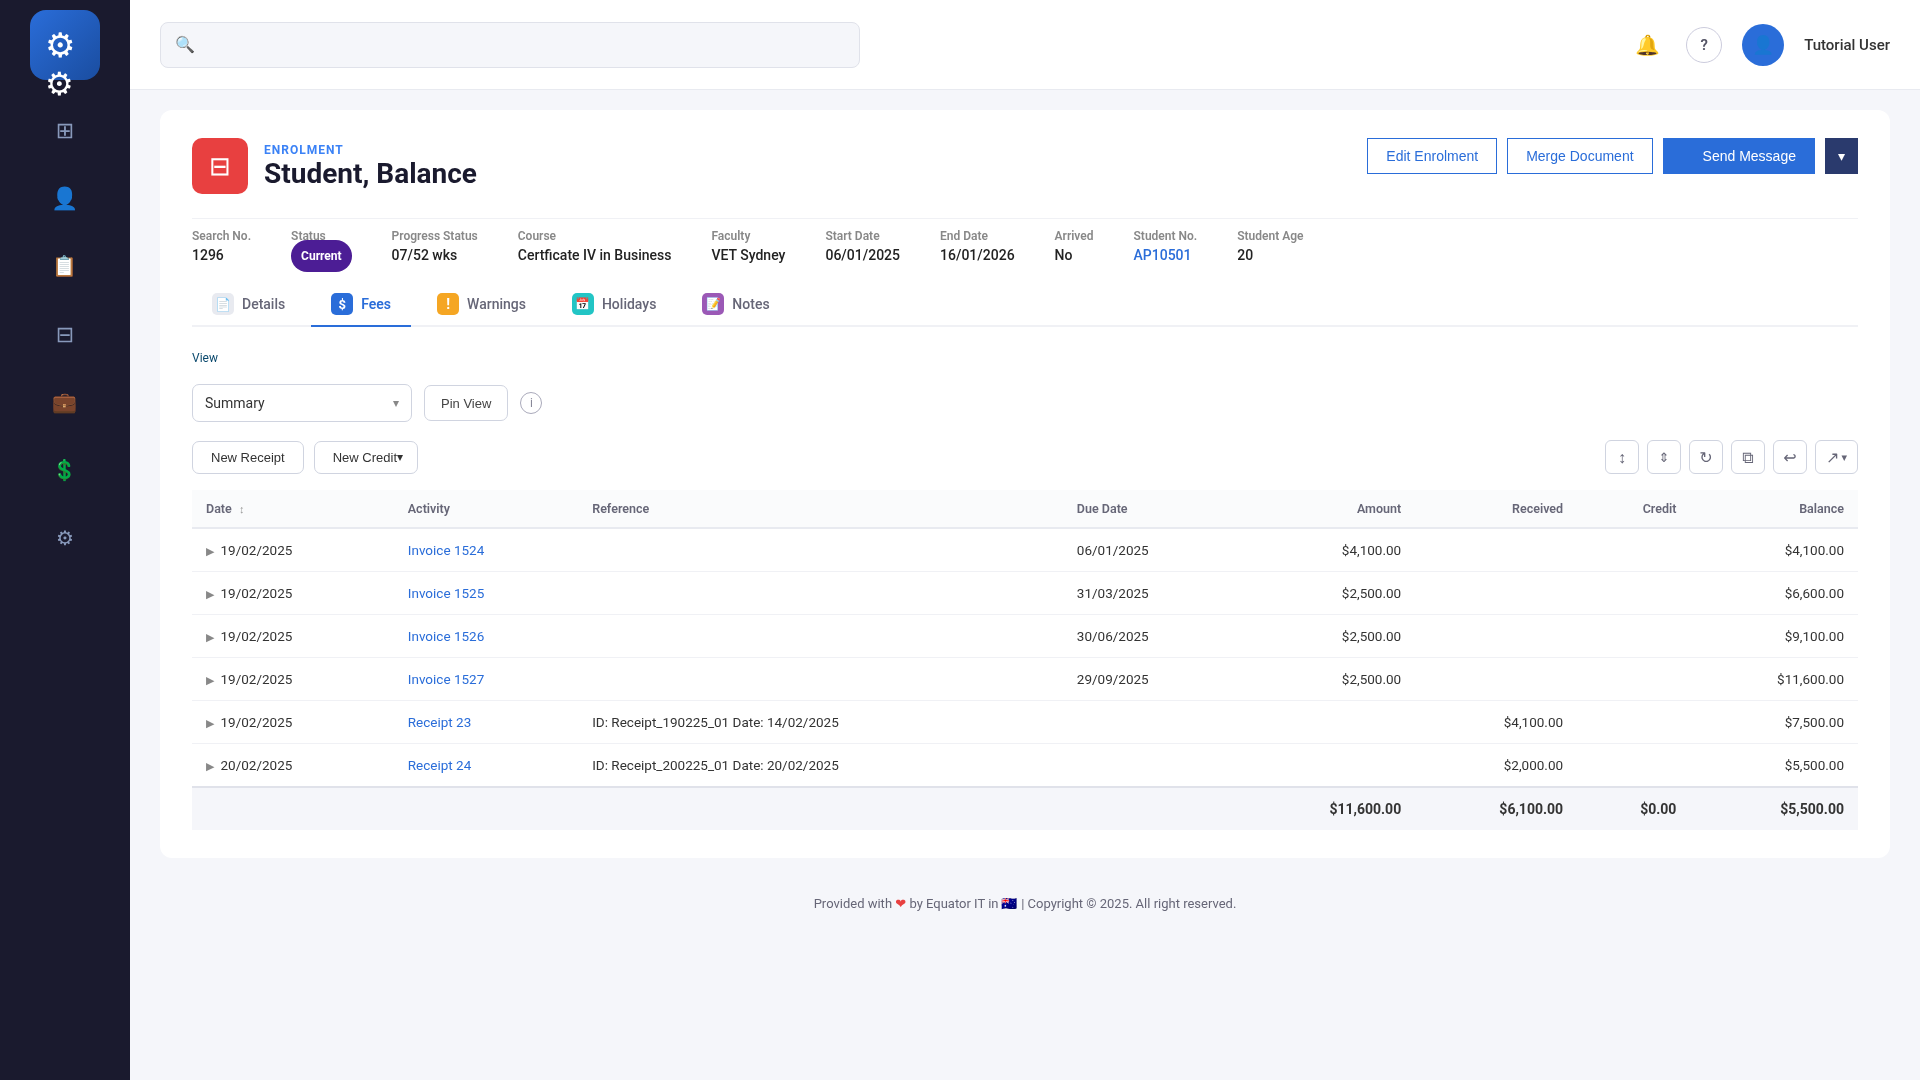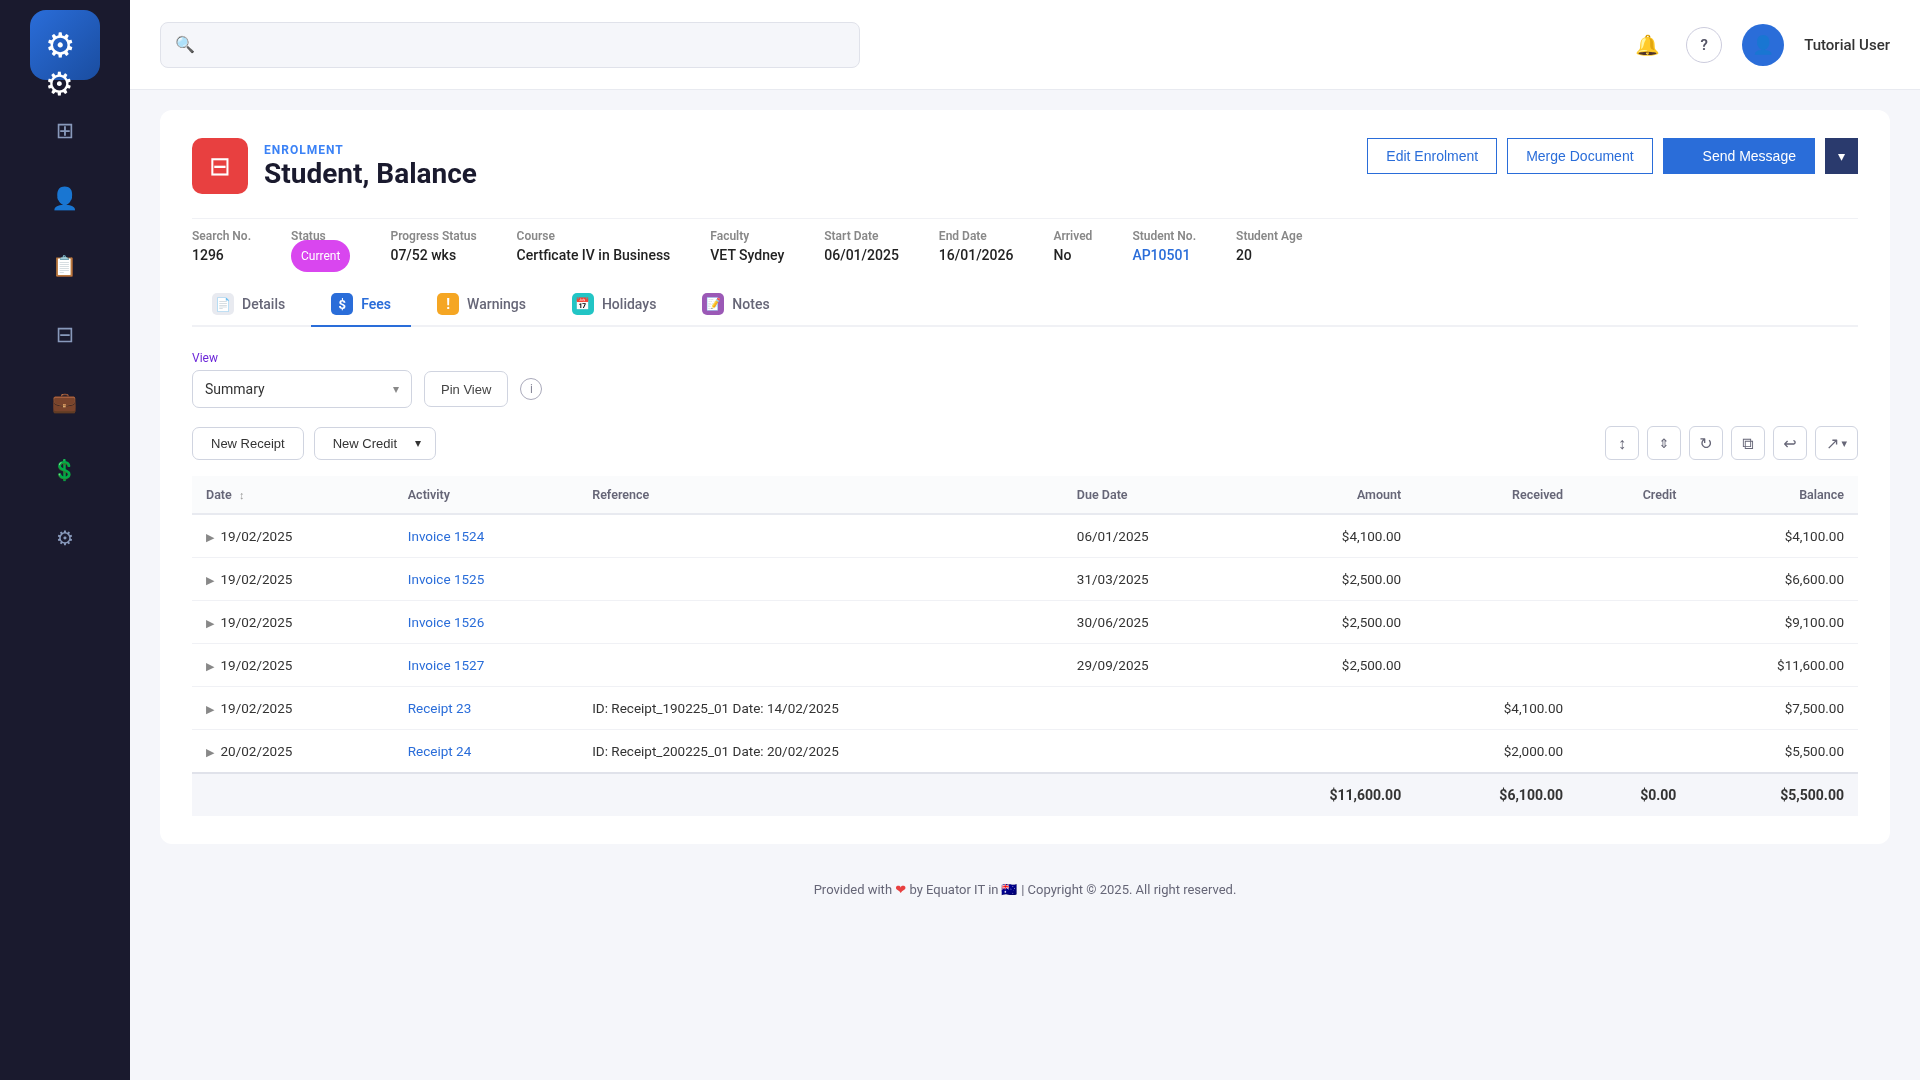--- a/index.html
+++ b/index.html
@@ -230,26 +230,26 @@
       font-size: 14px;
       color: #222;
       font-weight: 500;
     }
     .info-value.link {
       color: #2a6dd9;
       cursor: pointer;
       text-decoration: none;
     }
     .badge-current {
-      background: #d946ef;
+      background: #4c1d95;
       color: #fff;
       padding: 9px 10px;
       border-radius: 20px;
       font-size: 12px;
-      font-weight: 400;
+      font-weight: 700;
     }
 
     
     .tabs {
       display: flex;
       gap: 6px;
       margin: 20px 0 24px;
       border-bottom: 2px solid #f0f1f5;
       padding-bottom: 0;
     }
@@ -282,22 +282,22 @@
     .tab-icon.yellow { background: #f5a623; color: #fff; }
     .tab-icon.cyan { background: #22c5c5; color: #fff; }
     .tab-icon.purple { background: #9b59b6; color: #fff; }
 
     
     .view-section {
       margin-bottom: 18px;
     }
     .view-label {
       font-size: 12px;
-      color: #6d28d9;
-      margin-bottom: 5px;
+      color: #0c4a6e;
+      margin-bottom: 19px;
     }
     .view-row {
       display: flex;
       align-items: center;
       gap: 12px;
     }
     .view-select {
       width: 220px;
       height: 38px;
       border: 1.5px solid #d0d4e0;
@@ -364,21 +364,21 @@
     }
     .new-credit-btn {
       padding: 8px 14px 8px 18px;
       border: 1.5px solid #d0d4e0;
       border-radius: 7px;
       background: #fff;
       font-size: 13px;
       color: #333;
       cursor: pointer;
       font-weight: 500;
-      display: flex; align-items: flex-start; gap: 18px;
+      display: flex; align-items: flex-start; gap: 0;
     }
 
     
     .data-table {
       width: 100%;
       border-collapse: collapse;
       font-size: 13.5px;
     }
     .data-table th {
       text-align: left;

